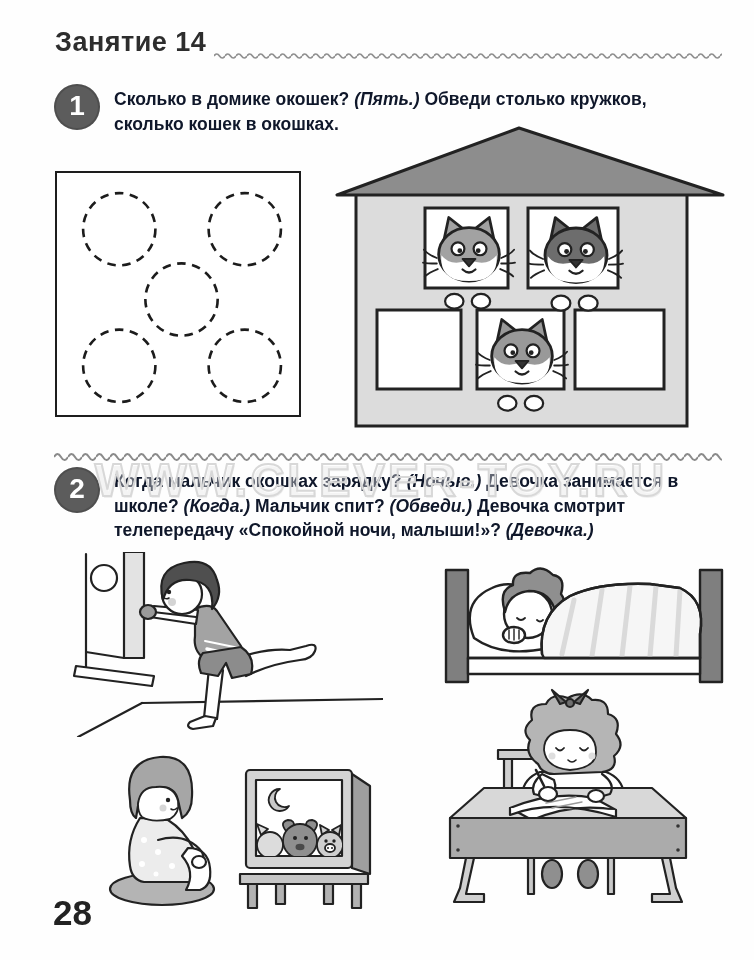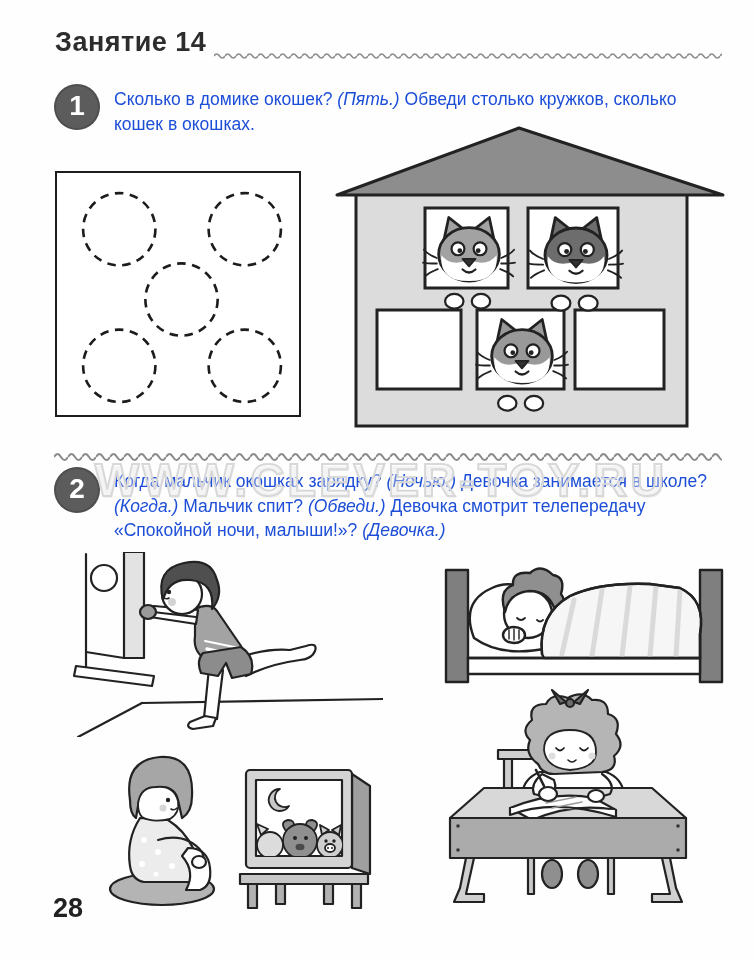--- a/index.html
+++ b/index.html
@@ -23,21 +23,21 @@
     position:absolute;width:46px;height:46px;border-radius:50%;
     background:var(--c-badge,#5c5c5c);
     display:flex;align-items:center;justify-content:center;
     box-shadow:inset 0 0 0 2px rgba(0,0,0,.15);
   }
   .badge span{color:#fff;font-size:28px;font-weight:bold;line-height:1;transform:translateY(-1px);}
   .badge-1{left:54px;top:84px;}
   .badge-2{left:54px;top:467px;z-index:2;}
   .task-text{
     position:absolute;left:114px;width:600px;margin:0;
-    font-size:17.5px;line-height:1.4;font-weight:400;color:#1d4ed8;z-index:2;
+    font-size:17.5px;line-height:1.4;font-weight:700;color:#0f172a;z-index:2;
   }
   .task-text-1{top:87px;}
   .task-text-2{top:469px;}
   .task-text .it{font-style:italic;}
   
   .circles-box{
     position:absolute;left:55px;top:171px;width:246px;height:246px;
     border:2.5px solid #1d1d1d;box-sizing:border-box;background:#fff;
   }
   .circles-box svg{display:block;width:100%;height:100%;}
@@ -53,21 +53,21 @@
     pointer-events:none;white-space:nowrap;
   }
   
   .illus{position:absolute;}
   .illus-exercise{left:58px;top:552px;width:325px;height:185px;}
   .illus-bed{left:438px;top:556px;width:292px;height:132px;}
   .illus-tv{left:100px;top:742px;width:282px;height:170px;}
   .illus-desk{left:426px;top:688px;width:297px;height:228px;}
   .page-number{
     position:absolute;left:53px;top:893px;
-    font-size:27px;font-weight:600;color:#222;
+    font-size:35px;font-weight:600;color:#222;
   }
 </style>
 </head>
 <body>
 
 <div class="page">
 
   <h1 class="title">Занятие 14</h1>
   <svg class="title-wave" viewBox="0 0 508 14" preserveAspectRatio="none">
     <defs>

